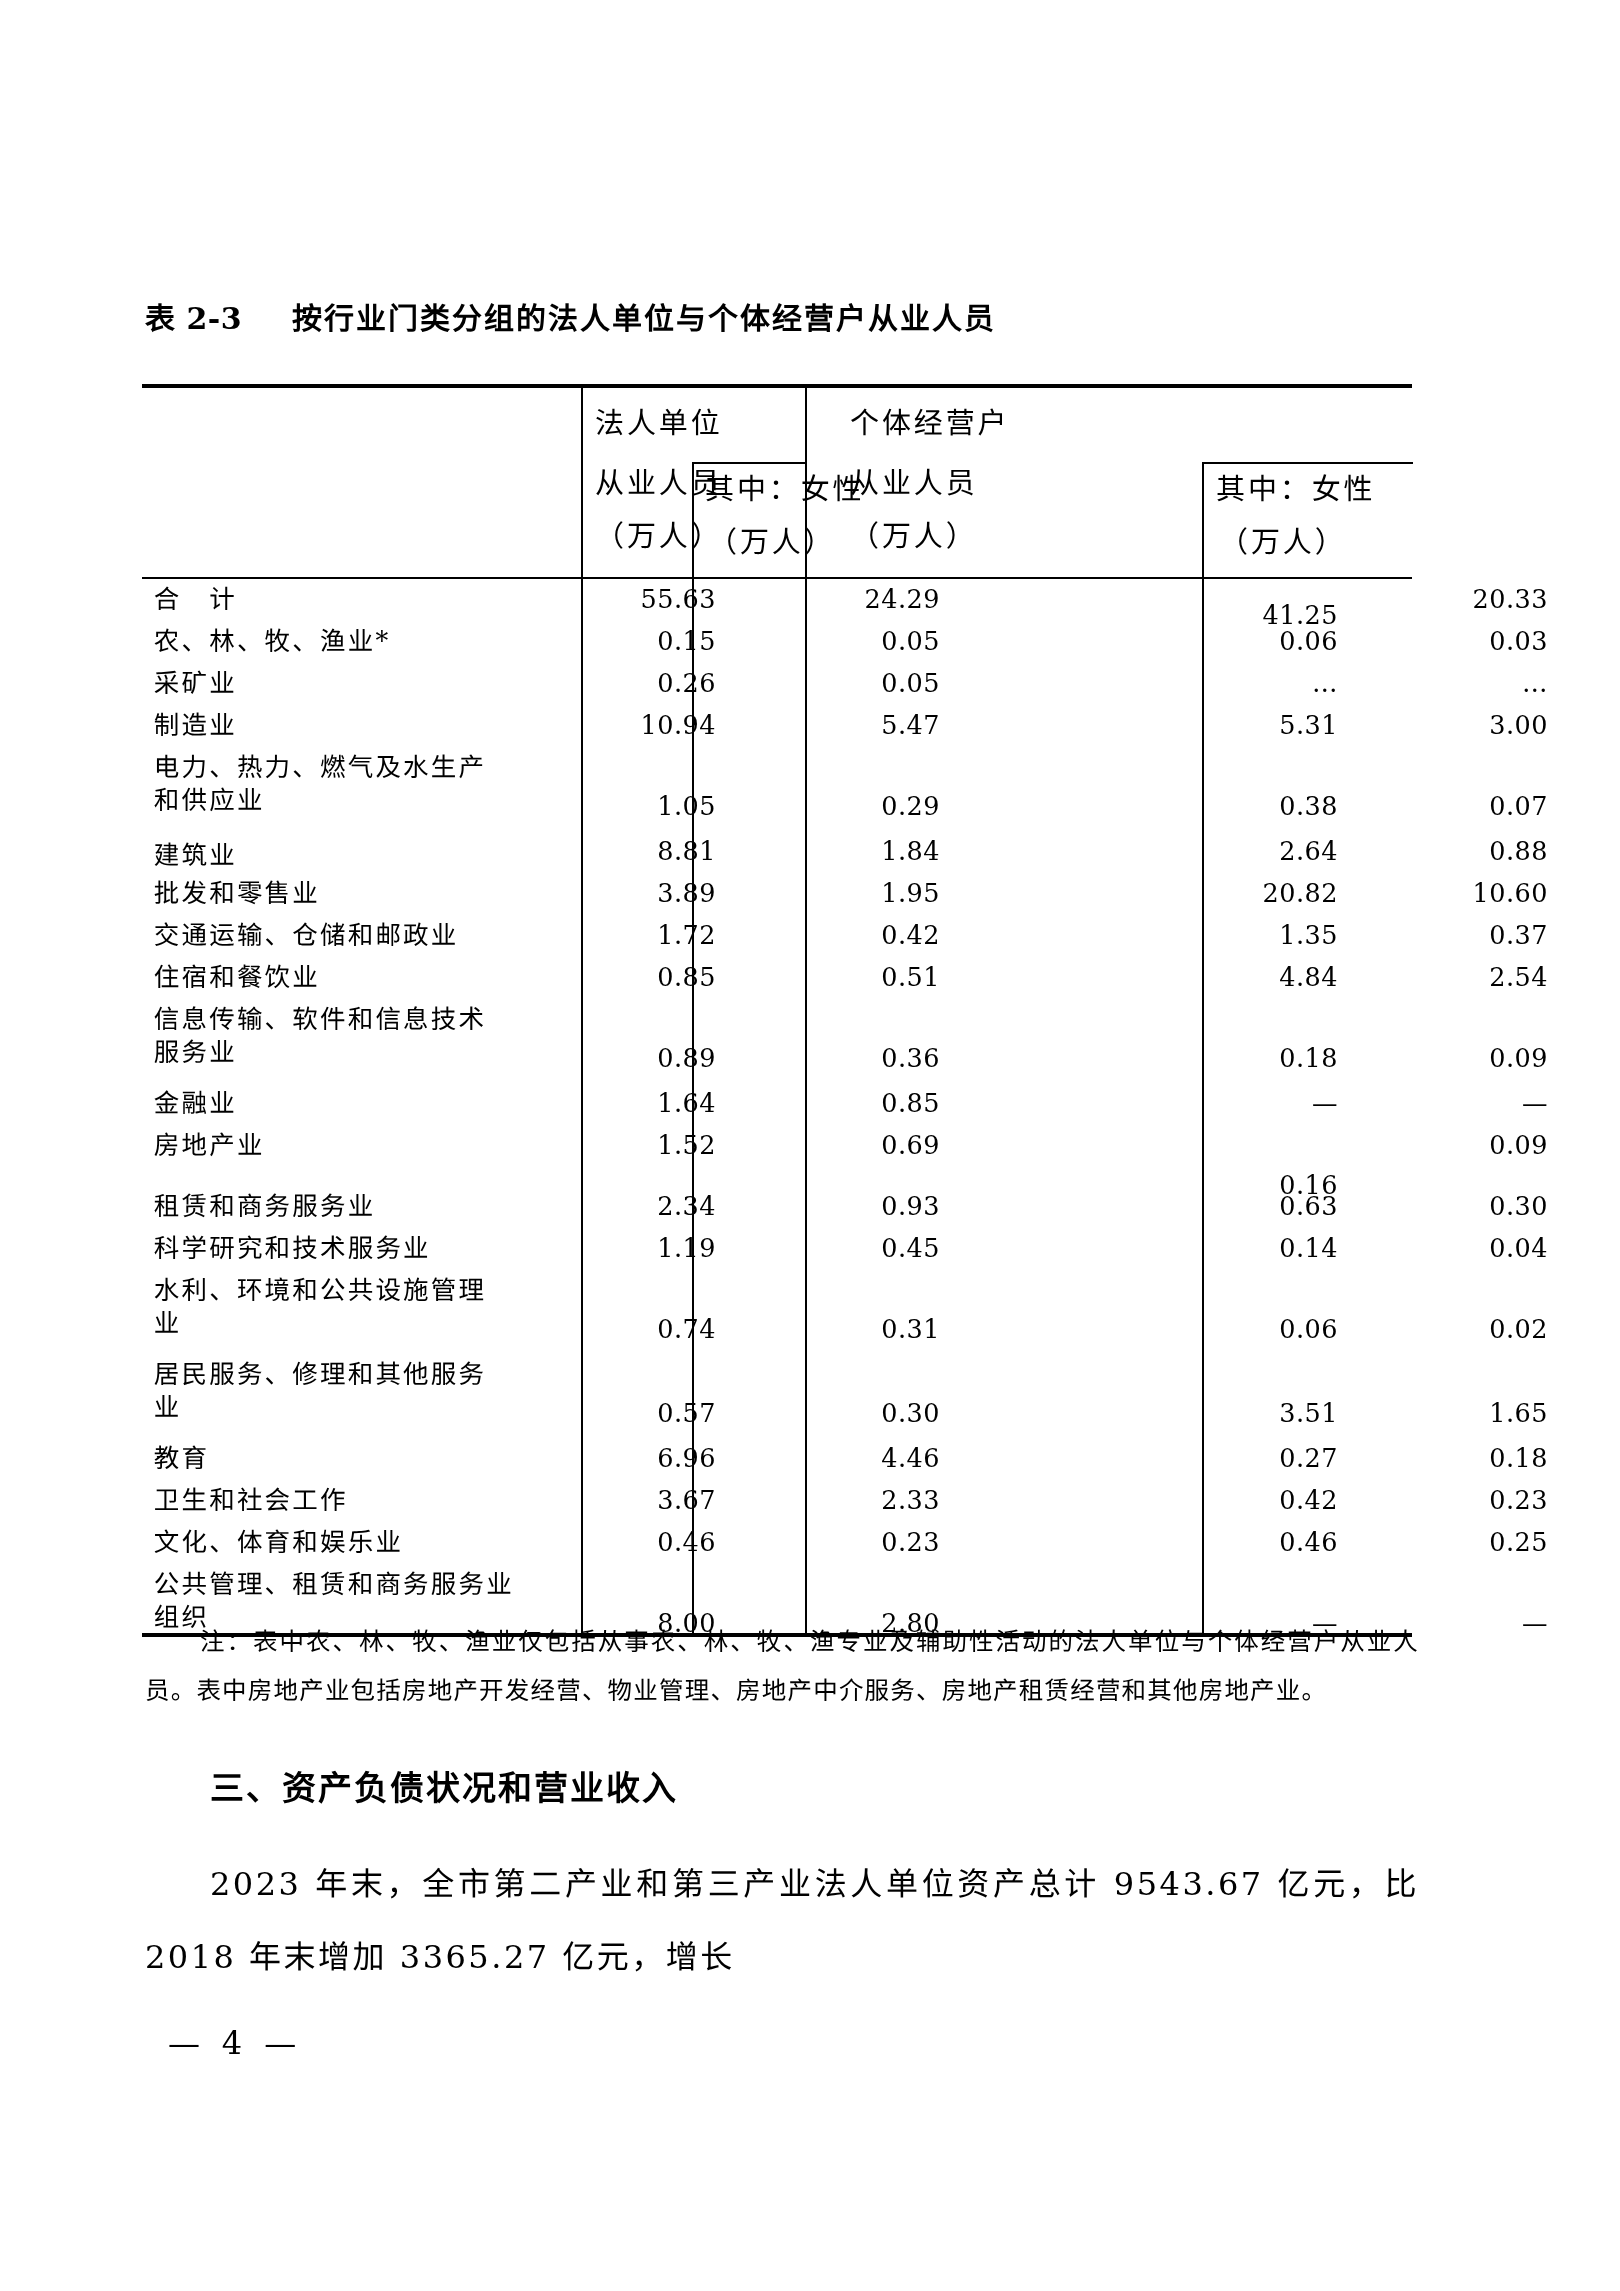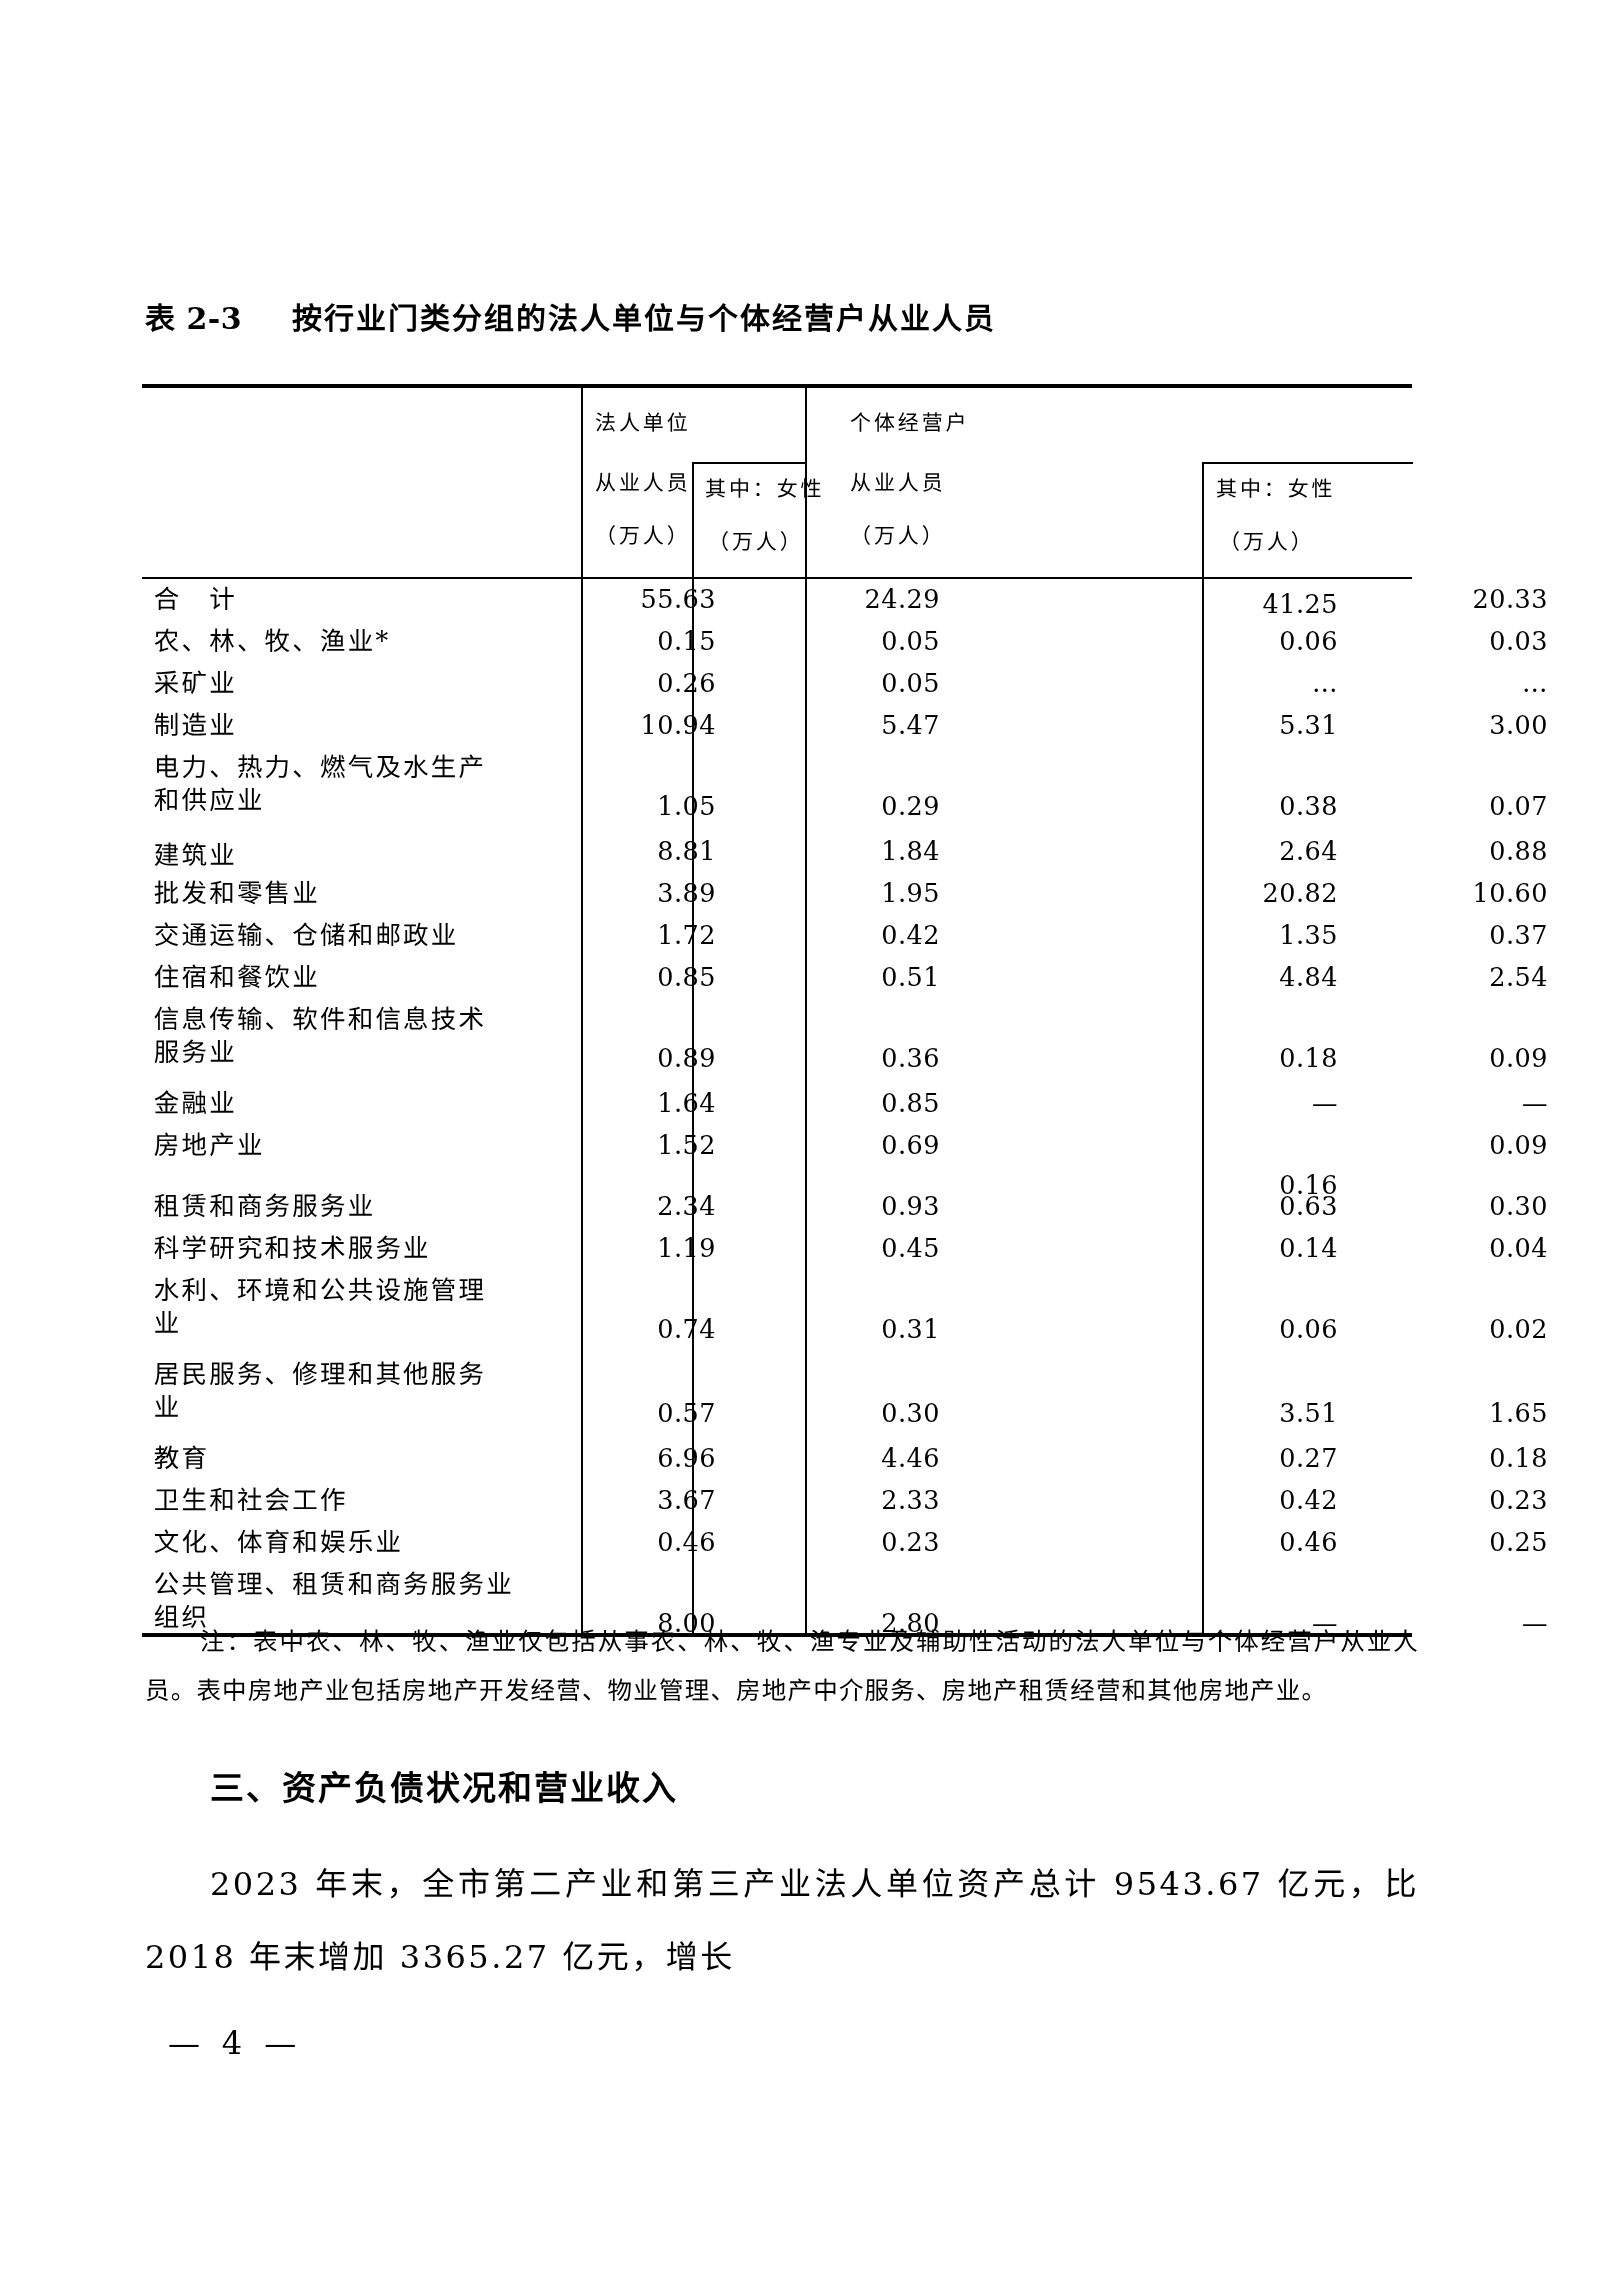--- a/index.html
+++ b/index.html
@@ -71,21 +71,21 @@
     position: absolute;
     left: 0;
     width: 1270px;
     height: 3.9px;
     background: #000;
   }
 
   
   .hdr {
     position: absolute;
-    font-size: 21px;
+    font-size: 29px;
     line-height: 43px;
     letter-spacing: 2.9px;
     white-space: nowrap;
     text-align: center;
   }
 
   .vline {
     position: absolute;
     width: 2px;
     background: #000;
@@ -211,21 +211,21 @@
 
     <div class="rule-head" style="top:193px;"></div>
 
     <div class="body-rows" id="body-rows" style="top:195px;">
         <div class="row" style="height: 42px;">
           <div class="cell-name" style="top: 3.9px;">
             <div>合　计</div>
           </div>
           <div class="cell-num c1" style="top: 3.9px;">55.63</div>
           <div class="cell-num c2" style="top: 3.9px;">24.29</div>
-          <div class="cell-num c3" style="top: 9px; text-align: right;">41.25</div>
+          <div class="cell-num c3" style="top: 20px; text-align: right;">41.25</div>
           <div class="cell-num c4" style="top: 3.9px;">20.33</div>
         </div>
         <div class="row" style="height: 42px;">
           <div class="cell-name" style="top: 3.9px;">
             <div>农、林、牧、渔业*</div>
           </div>
           <div class="cell-num c1" style="top: 3.9px;">0.15</div>
           <div class="cell-num c2" style="top: 3.9px;">0.05</div>
           <div class="cell-num c3" style="top: 3.9px;">0.06</div>
           <div class="cell-num c4" style="top: 3.9px;">0.03</div>

